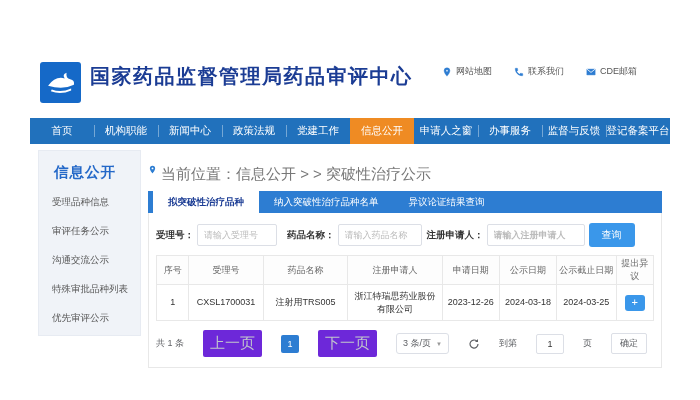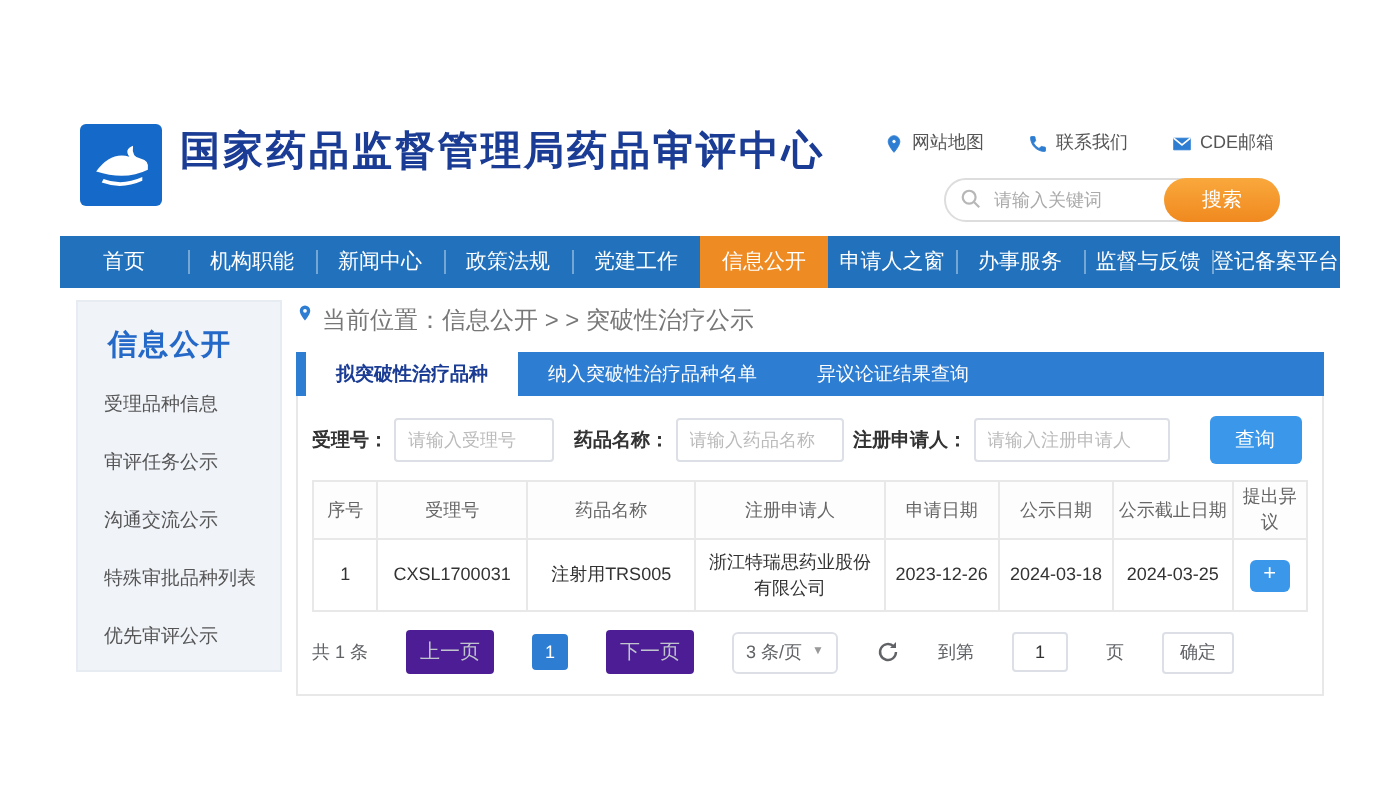--- a/index.html
+++ b/index.html
@@ -30,45 +30,45 @@
   .nav-item.active{background:#ef8b23;}
   .nav-item.active::before, .nav-item.active + .nav-item::before{display:none;}
 
   
   .content{position:relative;margin-top:6px;display:flex;align-items:flex-start;}
   .sidebar{margin-left:8px;width:103px;background:#f0f3f8;border:1px solid #e7ebf2;padding-bottom:2px;}
   .sidebar-title{font-size:14.5px;font-weight:bold;color:#2468c8;padding:12px 0 6px 15px;letter-spacing:1px;}
   .side-item{font-size:9.5px;color:#555;padding:8px 4px 8px 13px;cursor:pointer;}
 
   .main{flex:1;margin-left:7px;margin-right:8px;}
-  .breadcrumb{display:flex;align-items:flex-start;gap:4px;font-size:12px;color:#777;margin:2px 0 7px 0;}
+  .breadcrumb{display:flex;align-items:flex-start;gap:4px;font-size:15px;color:#777;margin:15px 0 7px 0;}
   .breadcrumb svg{width:9px;height:9px;fill:#2d7dd2;}
 
   .tabbar{display:flex;height:22px;background:#2d7dd2;align-items:stretch;}
   .tab{display:flex;align-items:center;padding:0 15px;font-size:9.5px;color:#fff;cursor:pointer;white-space:nowrap;}
   .tab.active{background:#fff;color:#1b3c94;font-weight:bold;margin-left:5px;}
 
   .panel{border:1px solid #e8e8e8;border-top:none;background:#fff;padding:8px 7px 10px 7px;}
 
   .filters{display:flex;align-items:center;margin:2px 0 8px 0;}
   .f-label{font-size:9.5px;color:#333;font-weight:bold;white-space:nowrap;margin-right:3px;}
   .f-input{height:22px;border:1px solid #dcdfe6;border-radius:2px;padding:0 6px;font-size:9px;color:#333;outline:none;}
   .f-input::placeholder{color:#bbb;}
   .f-input.w1{width:80px;margin-right:10px;}
   .f-input.w2{width:84px;margin-right:5px;}
-  .f-input.w3{width:98px;margin-right:20px;}
+  .f-input.w3{width:98px;margin-right:4px;font-weight:bold;}
   .query-btn{width:46px;height:24px;border:none;border-radius:3px;background:#3a97ea;color:#fff;font-size:10px;cursor:pointer;}
 
   table{width:100%;border-collapse:collapse;table-layout:fixed;}
   th{border:1px solid #e8e8e8;font-size:9px;color:#666;font-weight:normal;height:24px;background:#fdfdfd;}
   td{border:1px solid #e8e8e8;font-size:9px;color:#333;height:36px;text-align:center;line-height:1.35;padding:2px;}
   .plus-btn{display:inline-block;width:20px;height:16px;background:#3a97ea;border:none;border-radius:3px;color:#fff;font-size:11px;line-height:15px;cursor:pointer;padding:0;}
 
   .pager{display:flex;align-items:center;gap:19px;margin-top:9px;font-size:9px;color:#606266;}
-  .pg-btn{background:#4c1d95;color:#c0c4cc;border:none;border-radius:2px;font-size:10px;padding:4px 7px;cursor:default;}
+  .pg-btn{background:#6d28d9;color:#c0c4cc;border:none;border-radius:2px;font-size:15px;padding:4px 7px;cursor:default;}
   .pg-cur{width:18px;height:18px;background:#2d7dd2;color:#fff;border-radius:2px;display:flex;align-items:center;justify-content:center;cursor:pointer;}
   .pg-size{display:flex;align-items:center;gap:5px;border:1px solid #dcdfe6;border-radius:3px;padding:3px 6px;cursor:pointer;color:#606266;}
   .pg-size .caret{font-size:6px;color:#999;}
   .pg-refresh{width:12px;height:12px;cursor:pointer;}
   .pg-goto-input{width:28px;height:20px;border:1px solid #dcdfe6;border-radius:2px;text-align:center;font-size:9px;color:#333;outline:none;}
   .pg-ok{background:#fff;border:1px solid #dcdfe6;border-radius:2px;font-size:9px;color:#606266;padding:3px 8px;cursor:pointer;}
 </style>
 </head>
 <body>
 
@@ -98,28 +98,20 @@
             </svg>
           <span>联系我们</span>
         </div>
         <div class="quick-link">
           <svg viewBox="0 0 24 24">
               <path d="M2 5h20v14H2z" fill="#2d7dd2"></path>
               <path d="M2 5l10 8L22 5" fill="none" stroke="#ffffff" stroke-width="2"></path>
             </svg>
           <span>CDE邮箱</span>
         </div>
-      </div>
-      <div class="search-wrap">
-        <svg class="search-icon" viewBox="0 0 24 24">
-            <circle cx="10" cy="10" r="7" fill="none" stroke="#b7b7b7" stroke-width="2.4"></circle>
-            <path d="M15.5 15.5 L21 21" stroke="#b7b7b7" stroke-width="2.4"></path>
-          </svg>
-        <input class="search-input" type="text" placeholder="请输入关键词" style="">
-        <button class="search-btn">搜索</button>
       </div>
     </div>
 
     <div class="nav">
       <div class="nav-item">首页</div>
       <div class="nav-item">机构职能</div>
       <div class="nav-item">新闻中心</div>
       <div class="nav-item">政策法规</div>
       <div class="nav-item">党建工作</div>
       <div class="nav-item active">信息公开</div>

